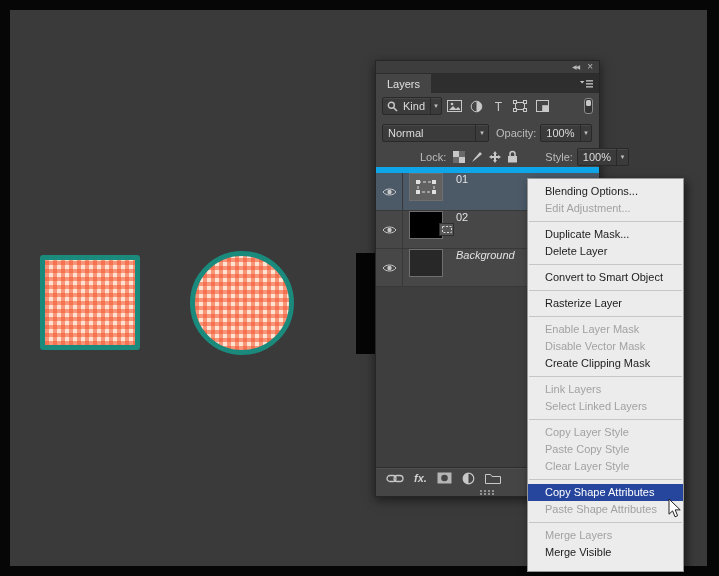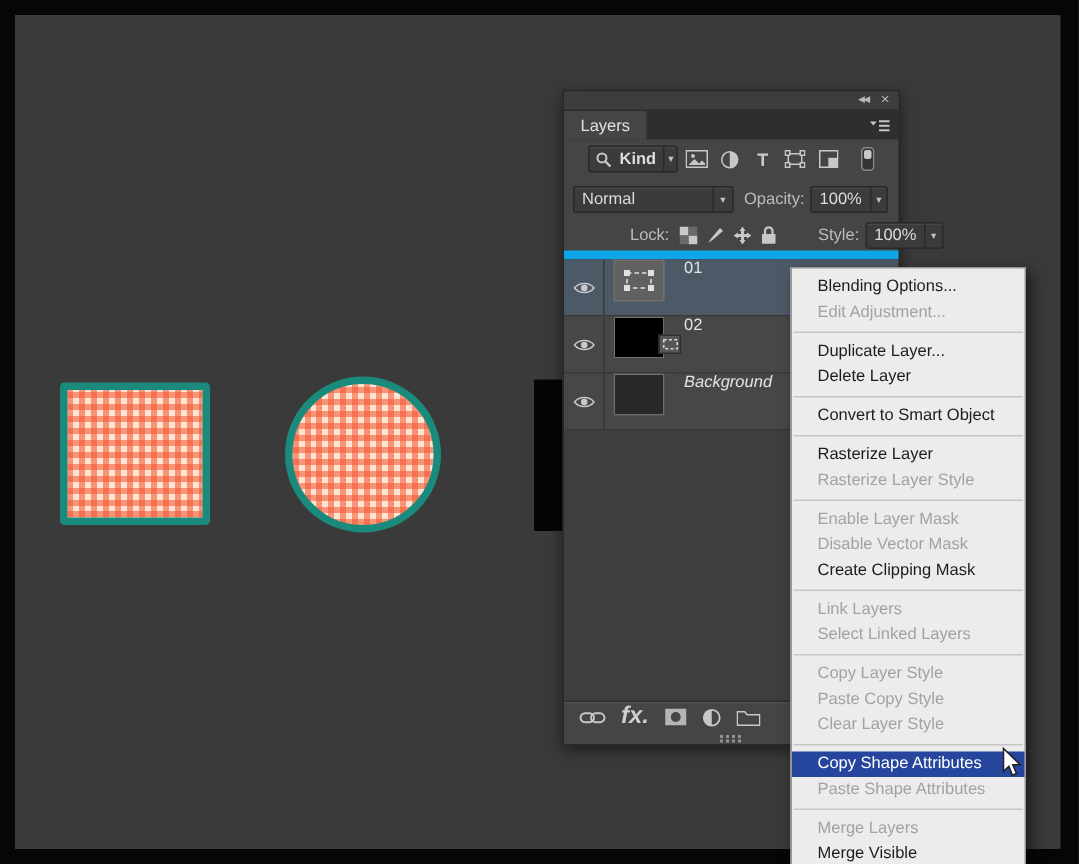--- a/index.html
+++ b/index.html
@@ -32,21 +32,21 @@
   }
   .ph-group { height:13px; background:#3d3d3d; border-bottom:1px solid #2c2c2c;
     display:flex; justify-content:flex-end; align-items:center; gap:8px; padding:0 6px; }
   .ph-collapse { color:#b9b9b9; font-size:6px; line-height:1; letter-spacing:-1px; }
   .ph-close { color:#b9b9b9; font-size:10px; line-height:1; }
   .tabbar { height:19px; background:#2e2e2e; display:flex; align-items:stretch; }
   .tab { background:#454545; color:#e0e0e0; padding:0 11px; display:flex; align-items:center; }
   .tab-spacer { flex:1; }
   .panel-menu { display:flex; align-items:center; padding-right:5px; }
 
-  .filter-row { height:26px; display:flex; align-items:center; padding:0 16px;font-weight:bold; }
+  .filter-row { height:26px; display:flex; align-items:center; padding:0 6px; }
   .dd { height:18px; background:#3b3b3b; border:1px solid #292929; border-radius:2px;
     display:flex; align-items:center; box-shadow:inset 0 1px 0 rgba(255,255,255,.07); color:#dcdcdc; }
   .dd-label { padding:0 5px; flex:1; white-space:nowrap; }
   .dd-arrow { width:13px; align-self:stretch; display:flex; align-items:center; justify-content:center;
     font-size:7px; color:#c0c0c0; border-left:1px solid #2a2a2a; }
   .dd-kind { width:60px; }
   .dd-kind .srch { display:flex; align-items:center; padding-left:4px; }
   .dd-blend { width:107px; }
   .dd-val { width:52px; }
   .ficon { display:flex; align-items:center; justify-content:center; width:20px; height:18px; margin-left:2px; }
@@ -73,21 +73,21 @@
   .vbadge { position:absolute; right:-5px; bottom:3px; width:15px; height:13px; background:#565656;
     border:1px solid #2e2e2e; display:flex; align-items:center; justify-content:center; }
   .lname { margin-left:7px; color:#e2e2e2; }
   .lname.italic { font-style:italic; }
   .filler { flex:1; background:#3e3e3e; }
 
   .footer { height:21px; background:#454545; border-top:1px solid #2d2d2d;
     box-shadow:inset 0 1px 0 rgba(255,255,255,.06);
     display:flex; align-items:center; gap:10px; padding:0 10px; }
   .footer .fic { display:flex; align-items:center; }
-  .fx-label { color:#cfcfcf; font-style:italic; font-weight:bold; font-size:16px; }
+  .fx-label { color:#cfcfcf; font-style:italic; font-weight:bold; font-size:11px; }
   .grip { height:8px; background:#454545; display:flex; align-items:center; justify-content:center; }
   .grip-dots { width:2px; height:2px; background:#929292; margin-right:14px; margin-bottom:3px;
     box-shadow:4px 0 #929292, 8px 0 #929292, 12px 0 #929292,
                0 3px #929292, 4px 3px #929292, 8px 3px #929292, 12px 3px #929292; }
 
   
   .menu { position:absolute; left:527px; top:178px; width:157px; z-index:10;
     background:#ececec; border:1px solid #979797; box-shadow:3px 3px 9px rgba(0,0,0,.55);
     padding:4px 0 10px; font-size:11px; }
   .mi { height:17px; line-height:17px; padding-left:17px; color:#1c1c1c; white-space:nowrap; }
@@ -313,27 +313,26 @@
 
     <div class="grip">
         <span class="grip-dots"></span>
       </div>
   </div>
 
   <div class="menu">
     <div class="mi enabled">Blending Options...</div>
     <div class="mi disabled">Edit Adjustment...</div>
     <div class="msep"></div>
-    <div class="mi enabled">Duplicate Layer...</div>
+    <div class="mi enabled">Duplicate Mask...</div>
     <div class="mi enabled">Delete Layer</div>
     <div class="msep"></div>
     <div class="mi enabled">Convert to Smart Object</div>
     <div class="msep"></div>
     <div class="mi enabled">Rasterize Layer</div>
-    <div class="mi disabled">Rasterize Layer Style</div>
     <div class="msep"></div>
     <div class="mi disabled">Enable Layer Mask</div>
     <div class="mi disabled">Disable Vector Mask</div>
     <div class="mi enabled">Create Clipping Mask</div>
     <div class="msep"></div>
     <div class="mi disabled">Link Layers</div>
     <div class="mi disabled">Select Linked Layers</div>
     <div class="msep"></div>
     <div class="mi disabled">Copy Layer Style</div>
     <div class="mi disabled">Paste Copy Style</div>

